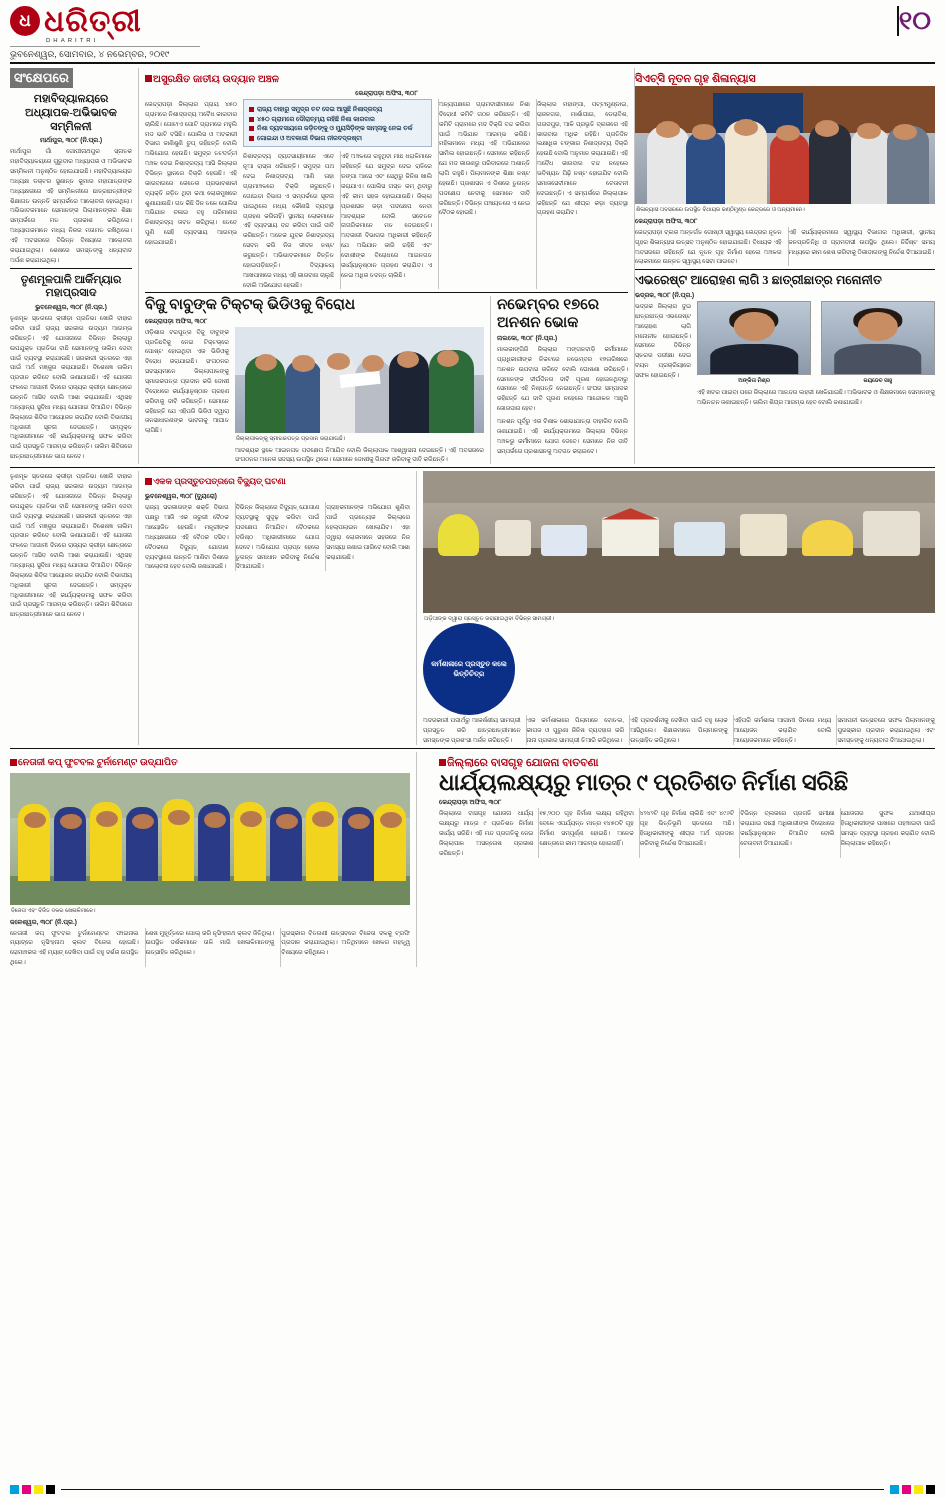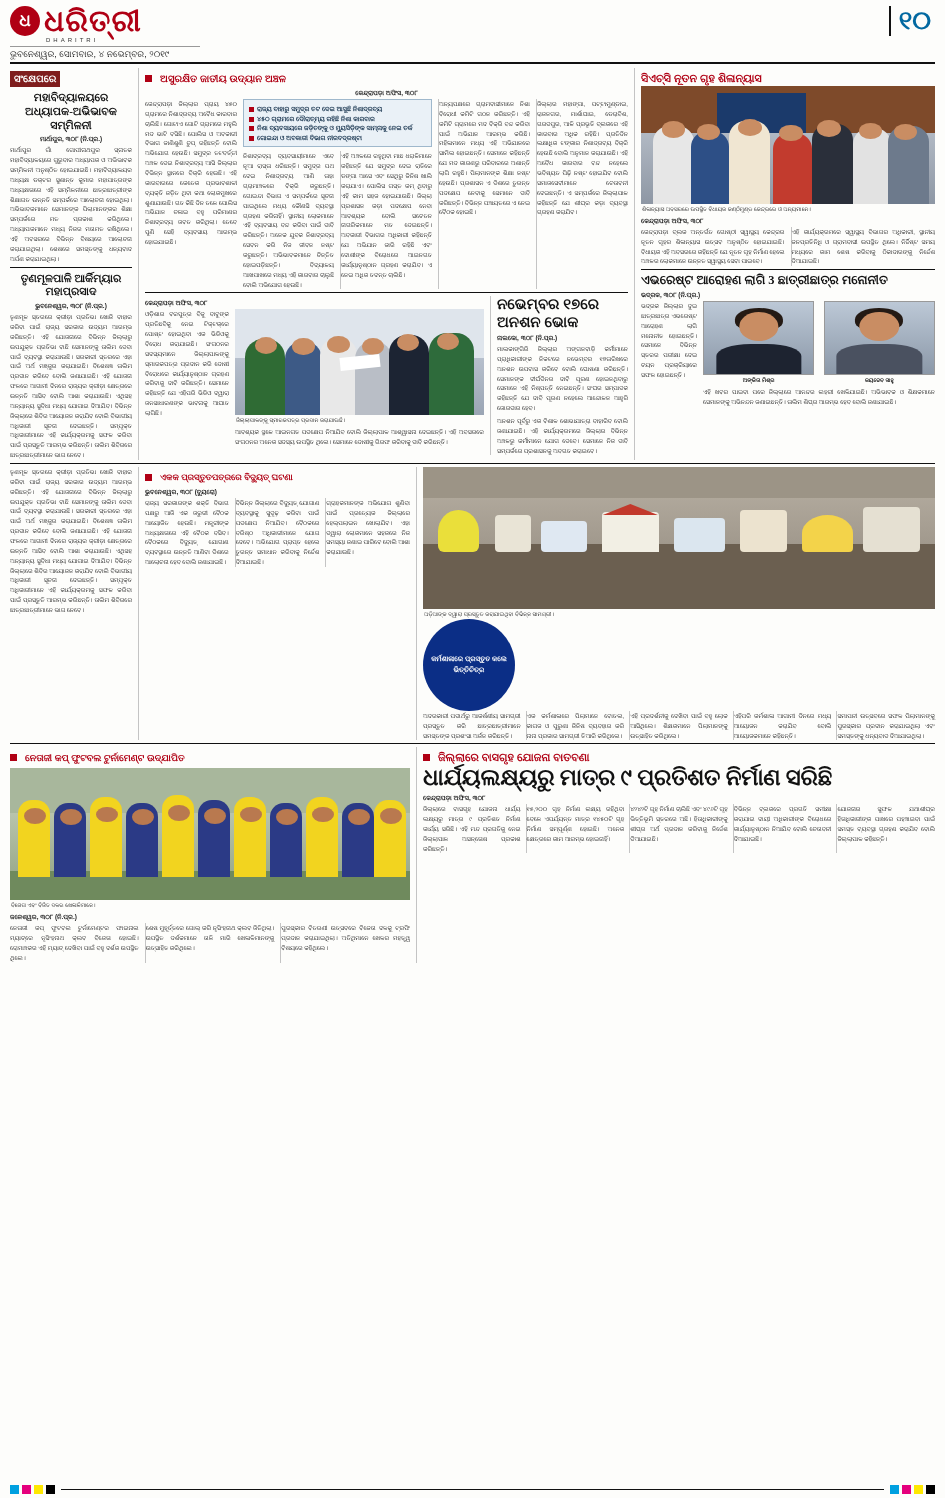--- a/index.html
+++ b/index.html
@@ -20,49 +20,49 @@
   .logo-wrap { display: flex; flex-direction: column; align-items: flex-start; }
   .logo-row { display: flex; align-items: center; gap: 4px; }
   .logo-mark { width: 30px; height: 30px; border-radius: 50%; background: #b00014;
     display: flex; align-items: center; justify-content: center; }
   .logo-mark span { color: #fff; font-size: 17px; font-weight: bold; }
   .logo-text { font-size: 30px; font-weight: bold; color: #b00014; letter-spacing: 1px;
     line-height: 1; font-family: "Liberation Serif", serif; }
   .logo-sub { font-size: 6px; letter-spacing: 3px; color: #333; margin-left: 36px; margin-top: 1px; }
   .dateline { font-size: 9px; color: #222; margin-top: 3px; border-top: 1px solid #999;
     padding-top: 2px; width: 190px; }
-  .pagenum { font-size: 26px; font-weight: bold; color: #0369a1;
+  .pagenum { font-size: 26px; font-weight: bold; color: #701a75;
     font-family: "Liberation Serif", serif; padding-right: 4px;
-    border-left: 2px solid #111; padding-left: 8px; }
+    border-left: 2px solid #111; }
 
   
   .col-text { font-size: 6.1px; line-height: 1.62; text-align: justify; color: #1a1a1a;
     hyphens: auto; word-spacing: -0.2px; }
-  .kicker { display: inline-flex; align-items: center; gap: 8px; font-size: 10px;
+  .kicker { display: inline-flex; align-items: center; gap: 1px; font-size: 10px;
     font-weight: bold; color: #b00014; margin: 2px 0 1px; }
   .kicker .sq { width: 7px; height: 7px; background: #b00014; display: inline-block; }
   .hl-main { font-size: 25px; font-weight: bold; color: #111; line-height: 1.12;
     font-family: "Liberation Serif", serif; letter-spacing: -0.3px; }
   .hl-2 { font-size: 15px; font-weight: bold; color: #111; line-height: 1.15;
     font-family: "Liberation Serif", serif; }
   .hl-3 { font-size: 12.5px; font-weight: bold; color: #111; line-height: 1.18;
     font-family: "Liberation Serif", serif; }
   .byline { font-size: 6.4px; font-weight: bold; text-align: center; margin: 3px 0 2px;
     color: #222; }
   .caption { font-size: 5.6px; color: #222; line-height: 1.4; padding: 2px 1px 0; }
   .rule { border-top: 1px solid #111; margin: 3px 0; }
   .vline { border-left: 1px solid #c4c4c4; }
 
   
   .body-grid { display: flex; gap: 6px; margin-top: 4px; }
   .left-rail { width: 122px; flex: 0 0 122px; }
   .center-zone { width: 490px; flex: 0 0 490px; }
   .right-zone { flex: 1 1 auto; }
 
-  .rail-head { background: #7f1d1d; color: #fff; font-size: 10px; font-weight: bold;
+  .rail-head { background: #737373; color: #fff; font-size: 13px; font-weight: bold;
     padding: 2px 4px; display: inline-block; }
   .rail-title { font-size: 11px; font-weight: bold; line-height: 1.25; text-align: center;
     margin: 4px 0 3px; font-family: "Liberation Serif", serif; }
 
   
   .bulletbox { background: #eaf1f7; border: 1px solid #9fb8cc; padding: 4px 5px;
     margin: 0 0 4px 0; }
   .bulletbox div { font-size: 6.4px; font-weight: bold; line-height: 1.5; color: #15324d;
     display: flex; gap: 3px; align-items: flex-start; }
   .bulletbox .bsq { width: 5px; height: 5px; background: #b00014; flex: 0 0 5px; margin-top: 3px; }
@@ -163,20 +163,21 @@
           <div style="width:92px; flex:0 0 92px;" class="col-text vline">ଅନ୍ୟପକ୍ଷରେ ଗ୍ରାମବାସୀମାନେ ନିଶା ବିରୋଧୀ କମିଟି ଗଠନ କରିଛନ୍ତି। ଏହି କମିଟି ଗ୍ରାମରେ ମଦ ବିକ୍ରି ବନ୍ଦ କରିବା ପାଇଁ ଅଭିଯାନ ଆରମ୍ଭ କରିଛି। ମହିଳାମାନେ ମଧ୍ୟ ଏହି ଅଭିଯାନରେ ସାମିଲ ହୋଇଛନ୍ତି। ସେମାନେ କହିଛନ୍ତି ଯେ ମଦ କାରଣରୁ ପରିବାରରେ ଅଶାନ୍ତି ଲାଗି ରହୁଛି। ପିଲାମାନଙ୍କ ଶିକ୍ଷା ନଷ୍ଟ ହେଉଛି। ପ୍ରଶାସନ ଏ ଦିଶରେ ତୁରନ୍ତ ପଦକ୍ଷେପ ନେବାକୁ ସେମାନେ ଦାବି କରିଛନ୍ତି। ବିଭିନ୍ନ ପଞ୍ଚାୟତରେ ଏ ନେଇ ବୈଠକ ହୋଇଛି।</div>
           <div style="width:92px; flex:0 0 92px;" class="col-text vline">ଜିଲ୍ଲାର ମହାଙ୍ଗା, ପଟ୍ଟାମୁଣ୍ଡାଇ, ରାଜନଗର, ମାର୍ଶାଘାଇ, ଡେରାବିଶ, ଗରଦପୁର, ଆଳି ପ୍ରଭୃତି ବ୍ଲକରେ ଏହି କାରବାର ଅଧିକ ରହିଛି। ପ୍ରତିଦିନ ଲକ୍ଷାଧିକ ଟଙ୍କାର ନିଶାଦ୍ରବ୍ୟ ବିକ୍ରି ହେଉଛି ବୋଲି ଅନୁମାନ କରାଯାଉଛି। ଏହି ଅବୈଧ କାରବାର ବନ୍ଦ ନହେଲେ ଭବିଷ୍ୟତ ପିଢ଼ି ନଷ୍ଟ ହୋଇଯିବ ବୋଲି ସମାଜସେବୀମାନେ ଚେତାବନୀ ଦେଇଛନ୍ତି। ଏ ସମ୍ପର୍କରେ ଜିଲ୍ଲାପାଳ କହିଛନ୍ତି ଯେ ଶୀଘ୍ର କଡ଼ା ବ୍ୟବସ୍ଥା ଗ୍ରହଣ କରାଯିବ।</div>
         </div>
       </div>
 
       <div class="rule"></div>
 
       <div style="display:flex; gap:6px;">
 
         <div style="flex:1 1 auto;">
+          <div class="hl-2">ବିଜୁ ବାବୁଙ୍କ ଟିକ୍‌ଟକ୍‌ ଭିଡିଓକୁ ବିରୋଧ</div>
           <div class="byline" style="text-align:left">କେନ୍ଦ୍ରାପଡ଼ା ଅଫିସ, ୩୦୮</div>
           <div style="display:flex; gap:6px;">
             <div style="width:84px; flex:0 0 84px;" class="col-text">ଓଡ଼ିଶାର ବରପୁତ୍ର ବିଜୁ ବାବୁଙ୍କ ପ୍ରତିଛବିକୁ ନେଇ ଟିକ୍‌ଟକ୍‌ରେ ପୋଷ୍ଟ ହୋଇଥିବା ଏକ ଭିଡିଓକୁ ବିରୋଧ କରାଯାଇଛି। ସଂଗଠନର ସଦସ୍ୟମାନେ ଜିଲ୍ଲାପାଳଙ୍କୁ ସ୍ମାରକପତ୍ର ପ୍ରଦାନ କରି ଦୋଷୀ ବିରୋଧରେ କାର୍ଯ୍ୟାନୁଷ୍ଠାନ ଗ୍ରହଣ କରିବାକୁ ଦାବି କରିଛନ୍ତି। ସେମାନେ କହିଛନ୍ତି ଯେ ଏହିପରି ଭିଡିଓ ଦ୍ୱାରା ଜନସାଧାରଣଙ୍କ ଭାବନାକୁ ଆଘାତ ଲାଗିଛି।</div>
             <div style="flex:1 1 auto;">
               <div class="photo" style="height:106px; background:linear-gradient(#cfd7e2,#9aa5b4);">
                 <div style="position:absolute;left:0;top:0;width:100%;height:46%;background:#dfe5ec;"></div>
                 <div style="position:absolute;left:4%;bottom:0;width:16%;height:72%;background:#2f6b34;border-radius:18px 18px 0 0;"></div>
                 <div style="position:absolute;left:20%;bottom:0;width:15%;height:70%;background:#3d5a86;border-radius:18px 18px 0 0;"></div>
                 <div style="position:absolute;left:34%;bottom:0;width:15%;height:74%;background:#e8e8e8;border-radius:18px 18px 0 0;"></div>
                 <div style="position:absolute;left:48%;bottom:0;width:15%;height:70%;background:#b9bec6;border-radius:18px 18px 0 0;"></div>
@@ -199,21 +200,21 @@
         <div style="width:138px; flex:0 0 138px; padding-left:6px;" class="vline">
           <div class="hl-2">ନଭେମ୍ବର ୧୭ରେ</div>
           <div class="hl-2">ଅନଶନ ଭୋକ</div>
           <div class="byline" style="text-align:left">ନାଲକୋ, ୩୦୮ (ନି.ପ୍ର.)</div>
           <div class="col-text">ମାଲକାଙ୍ଗିରି ଜିଲ୍ଲାର ଅଙ୍ଗନବାଡ଼ି କର୍ମୀମାନେ ପ୍ରାଧିକାରୀଙ୍କ ନିକଟରେ ନଭେମ୍ବର ୧୭ତାରିଖରେ ଅନଶନ ଉପବାସ କରିବେ ବୋଲି ଘୋଷଣା କରିଛନ୍ତି। ସେମାନଙ୍କ ଦୀର୍ଘଦିନର ଦାବି ପୂରଣ ହୋଇନଥିବାରୁ ସେମାନେ ଏହି ନିଷ୍ପତ୍ତି ନେଇଛନ୍ତି। ସଂଘର ସମ୍ପାଦକ କହିଛନ୍ତି ଯେ ଦାବି ପୂରଣ ନହେଲେ ଆନ୍ଦୋଳନ ଆହୁରି ଜୋରଦାର ହେବ।</div>
           <div class="col-text" style="margin-top:3px">ଅନଶନ ପୂର୍ବରୁ ଏକ ବିଶାଳ ଶୋଭାଯାତ୍ରା ବାହାରିବ ବୋଲି ଜଣାଯାଇଛି। ଏହି କାର୍ଯ୍ୟକ୍ରମରେ ଜିଲ୍ଲାର ବିଭିନ୍ନ ଅଞ୍ଚଳରୁ କର୍ମୀମାନେ ଯୋଗ ଦେବେ। ସେମାନେ ନିଜ ଦାବି ସମ୍ପର୍କରେ ପ୍ରଶାସନକୁ ଅବଗତ କରାଇବେ।</div>
         </div>
       </div>
     </div>
 
-    <div class="right-zone vline" style="padding-left:6px">
+    <div class="right-zone vline" style="">
       <div class="kicker" style="font-size:11px">
         <span>ସିଏଚ୍‌ସି ନୂତନ ଗୃହ ଶିଳାନ୍ୟାସ</span>
       </div>
       <div class="photo" style="height:118px; background:linear-gradient(#c9cfd8,#8e97a4);">
         <div style="position:absolute;left:0;top:0;width:100%;height:40%;background:#7e4a2a;"></div>
         <div style="position:absolute;left:26%;top:6%;width:30%;height:34%;background:#1b3a6b;"></div>
         <div style="position:absolute;left:4%;bottom:0;width:14%;height:66%;background:#e7e7e7;border-radius:16px 16px 0 0;"></div>
         <div style="position:absolute;left:17%;bottom:0;width:13%;height:62%;background:#2d4f86;border-radius:16px 16px 0 0;"></div>
         <div style="position:absolute;left:30%;bottom:0;width:14%;height:70%;background:#f0e6d2;border-radius:16px 16px 0 0;"></div>
         <div style="position:absolute;left:45%;bottom:0;width:13%;height:60%;background:#c23b2e;border-radius:16px 16px 0 0;"></div>
@@ -354,21 +355,21 @@
       </div>
       <div class="caption">ବିଜେତା ଏବଂ ବିଜିତ ଦଳର ଖେଳାଳିମାନେ।</div>
       <div class="byline" style="text-align:left">ଜଳେଶ୍ୱର, ୩୦୮ (ନି.ପ୍ର.)</div>
       <div style="display:flex; gap:6px;">
         <div style="flex:1" class="col-text">ନେତାଜୀ କପ୍‌ ଫୁଟବଲ ଟୁର୍ନାମେଣ୍ଟର ଫାଇନାଲ ମ୍ୟାଚ୍‌ରେ ନୃସିଂହନାଥ କ୍ଲବ ବିଜେତା ହୋଇଛି। ରୋମାଞ୍ଚକର ଏହି ମ୍ୟାଚ୍‌ ଦେଖିବା ପାଇଁ ବହୁ ଦର୍ଶକ ଉପସ୍ଥିତ ଥିଲେ।</div>
         <div style="flex:1" class="col-text vline">ଶେଷ ମୁହୂର୍ତ୍ତରେ ଗୋଲ୍‌ କରି ନୃସିଂହନାଥ କ୍ଲବ ଜିତିଥିଲା। ଉପସ୍ଥିତ ଦର୍ଶକମାନେ ତାଳି ମାରି ଖେଳାଳିମାନଙ୍କୁ ଉତ୍ସାହିତ କରିଥିଲେ।</div>
         <div style="flex:1" class="col-text vline">ପୁରସ୍କାର ବିତରଣୀ ଉତ୍ସବରେ ବିଜେତା ଦଳକୁ ଟ୍ରଫି ପ୍ରଦାନ କରାଯାଇଥିଲା। ଅତିଥିମାନେ ଖେଳର ମହତ୍ତ୍ୱ ବିଷୟରେ କହିଥିଲେ।</div>
       </div>
     </div>
 
-    <div style="flex:1 1 auto; padding-left:6px;" class="vline">
+    <div style="flex:1 1 auto; padding-left:22px;" class="vline">
       <div class="kicker" style="font-size:11px">
         <i class="sq"></i>
         <span>ଜିଲ୍ଲାରେ ବାସଗୃହ ଯୋଜନା ବାତବଣା</span>
       </div>
       <div class="hl-main" style="font-size:23px">ଧାର୍ଯ୍ୟଲକ୍ଷ୍ୟରୁ ମାତ୍ର ୯ ପ୍ରତିଶତ ନିର୍ମାଣ ସରିଛି</div>
       <div class="byline" style="text-align:left">କେନ୍ଦ୍ରାପଡ଼ା ଅଫିସ, ୩୦୮</div>
       <div style="display:flex; gap:5px;">
         <div style="flex:1" class="col-text">ଜିଲ୍ଲାରେ ବାସଗୃହ ଯୋଜନା ଧାର୍ଯ୍ୟ ଲକ୍ଷ୍ୟରୁ ମାତ୍ର ୯ ପ୍ରତିଶତ ନିର୍ମାଣ କାର୍ଯ୍ୟ ସରିଛି। ଏହି ମନ୍ଦ ପ୍ରଗତିକୁ ନେଇ ଜିଲ୍ଲାପାଳ ଅସନ୍ତୋଷ ପ୍ରକାଶ କରିଛନ୍ତି।</div>
         <div style="flex:1" class="col-text vline">୧୫,୨୦୦ ଗୃହ ନିର୍ମାଣ ଲକ୍ଷ୍ୟ ରହିଥିବା ବେଳେ ଏପର୍ଯ୍ୟନ୍ତ ମାତ୍ର ୧୪୫୦ଟି ଗୃହ ନିର୍ମାଣ ସମ୍ପୂର୍ଣ୍ଣ ହୋଇଛି। ଅନେକ କ୍ଷେତ୍ରରେ କାମ ଆରମ୍ଭ ହୋଇନାହିଁ।</div>
         <div style="flex:1" class="col-text vline">୪୨୪୨ଟି ଗୃହ ନିର୍ମାଣ ଚାଲିଛି ଏବଂ ୪୯୬ଟି ଗୃହ ଭିତ୍ତିଭୂମି ସ୍ତରରେ ଅଛି। ହିତାଧିକାରୀଙ୍କୁ ଶୀଘ୍ର ଅର୍ଥ ପ୍ରଦାନ କରିବାକୁ ନିର୍ଦ୍ଦେଶ ଦିଆଯାଇଛି।</div>

